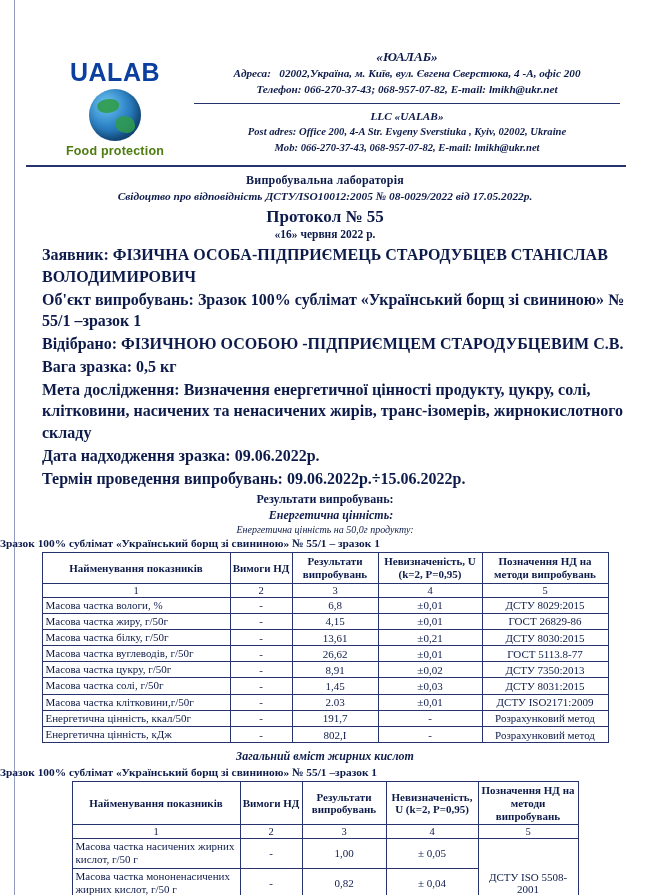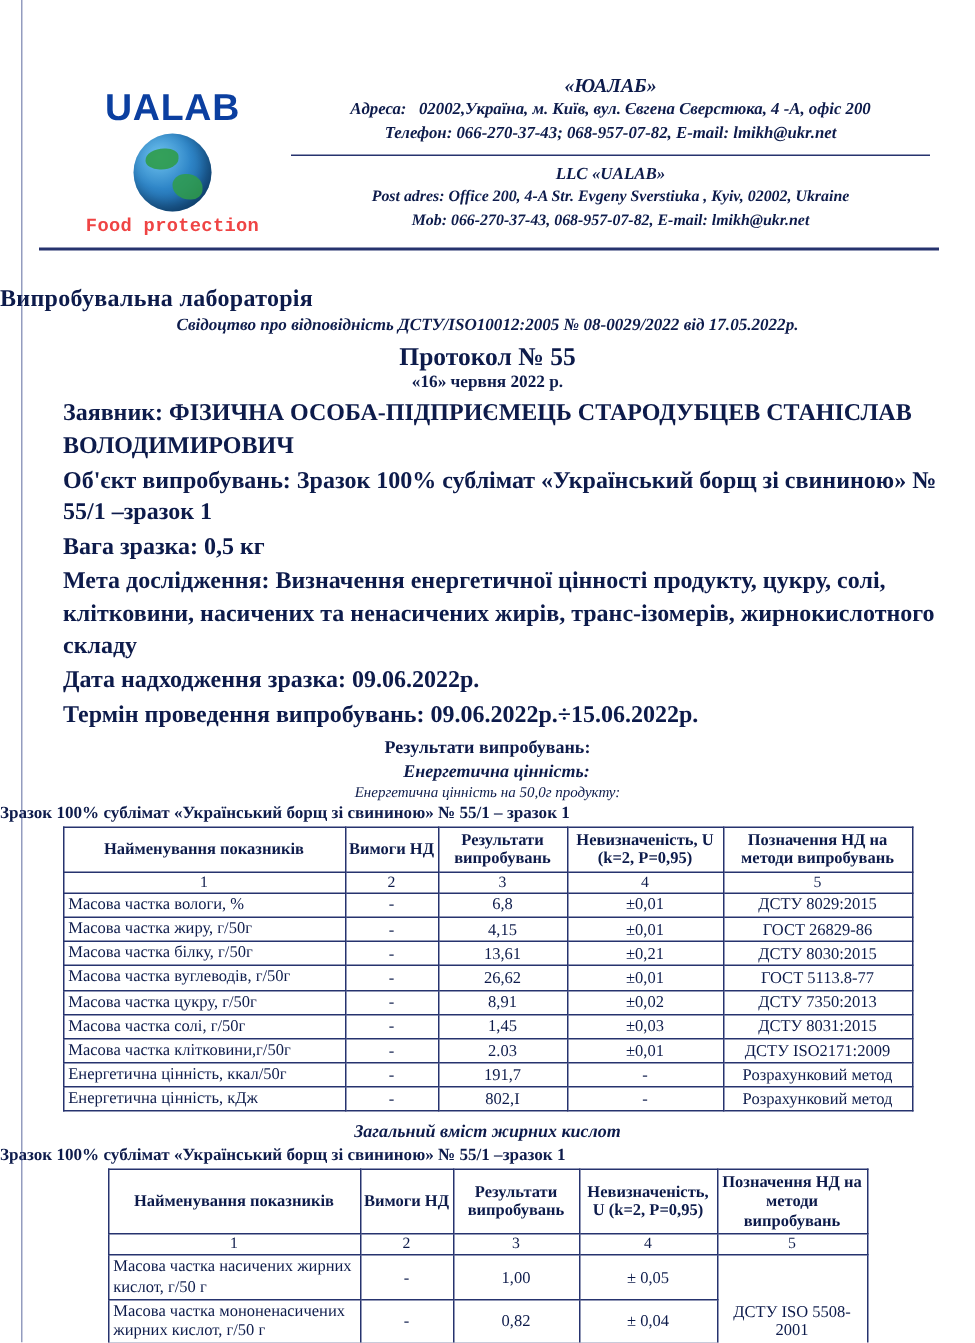--- a/index.html
+++ b/index.html
@@ -74,24 +74,24 @@
   .logo-globe:after {
     content: "";
     position: absolute;
     right: 6px; bottom: 8px;
     width: 20px; height: 17px;
     background: #2f9c4a;
     border-radius: 45% 55% 40% 60%;
     opacity: .85;
   }
   .logo-tag {
-    font-family: Liberation Mono, monospace;
+    font-family: Liberation Sans, sans-serif;
     font-weight: bold;
     font-size: 12.5px;
-    color: #ef4444;
+    color: #4d7c0f;
     letter-spacing: .2px;
   }
   .head-text {
     flex: 1 1 auto;
     text-align: center;
     padding-top: 6px;
   }
   .head-text .org {
     font-weight: bold;
     font-size: 13.2px;
@@ -129,24 +129,24 @@
     text-align: center;
     line-height: 1.45;
   }
   .hr-thick {
     border: 0;
     border-top: 2.5px solid #26336e;
     margin: 7px 24px 0 26px;
   }
   
   .lab-title {
-    text-align: left;
-    font-weight: bold;
-    font-size: 16px;
-    margin-top: 24px;
+    text-align: center;
+    font-weight: bold;
+    font-size: 12px;
+    margin-top: 6px;
     letter-spacing: .2px;
   }
   .cert-line {
     text-align: center;
     font-size: 11.4px;
     font-style: italic;
     font-weight: bold;
     margin-top: 2px;
   }
   .protocol {
@@ -277,20 +277,24 @@
   <div class="fields">
     <div class="row">
       <span class="lbl">Заявник:</span>
       <span class="val">ФІЗИЧНА ОСОБА-ПІДПРИЄМЕЦЬ СТАРОДУБЦЕВ СТАНІСЛАВ ВОЛОДИМИРОВИЧ</span>
     </div>
     <div class="row">
       <span class="lbl">Об'єкт  випробувань:</span>
       <span class="val">Зразок 100% сублімат «Український борщ зі свининою» № 55/1 –зразок  1</span>
     </div>
     <div class="row">
+      <span class="lbl">Відібрано:</span>
+      <span class="val">ФІЗИЧНОЮ  ОСОБОЮ -ПІДПРИЄМЦЕМ  СТАРОДУБЦЕВИМ С.В.</span>
+    </div>
+    <div class="row">
       <span class="lbl">Вага зразка:</span>
       <span class="val">0,5 кг</span>
     </div>
     <div class="row">
       <span class="lbl">Мета дослідження:</span>
       <span class="val">Визначення  енергетичної цінності продукту, цукру, солі, клітковини, насичених та ненасичених жирів, транс-ізомерів, жирнокислотного складу</span>
     </div>
     <div class="row">
       <span class="lbl">Дата надходження зразка:</span>
       <span class="val">09.06.2022р.</span>

